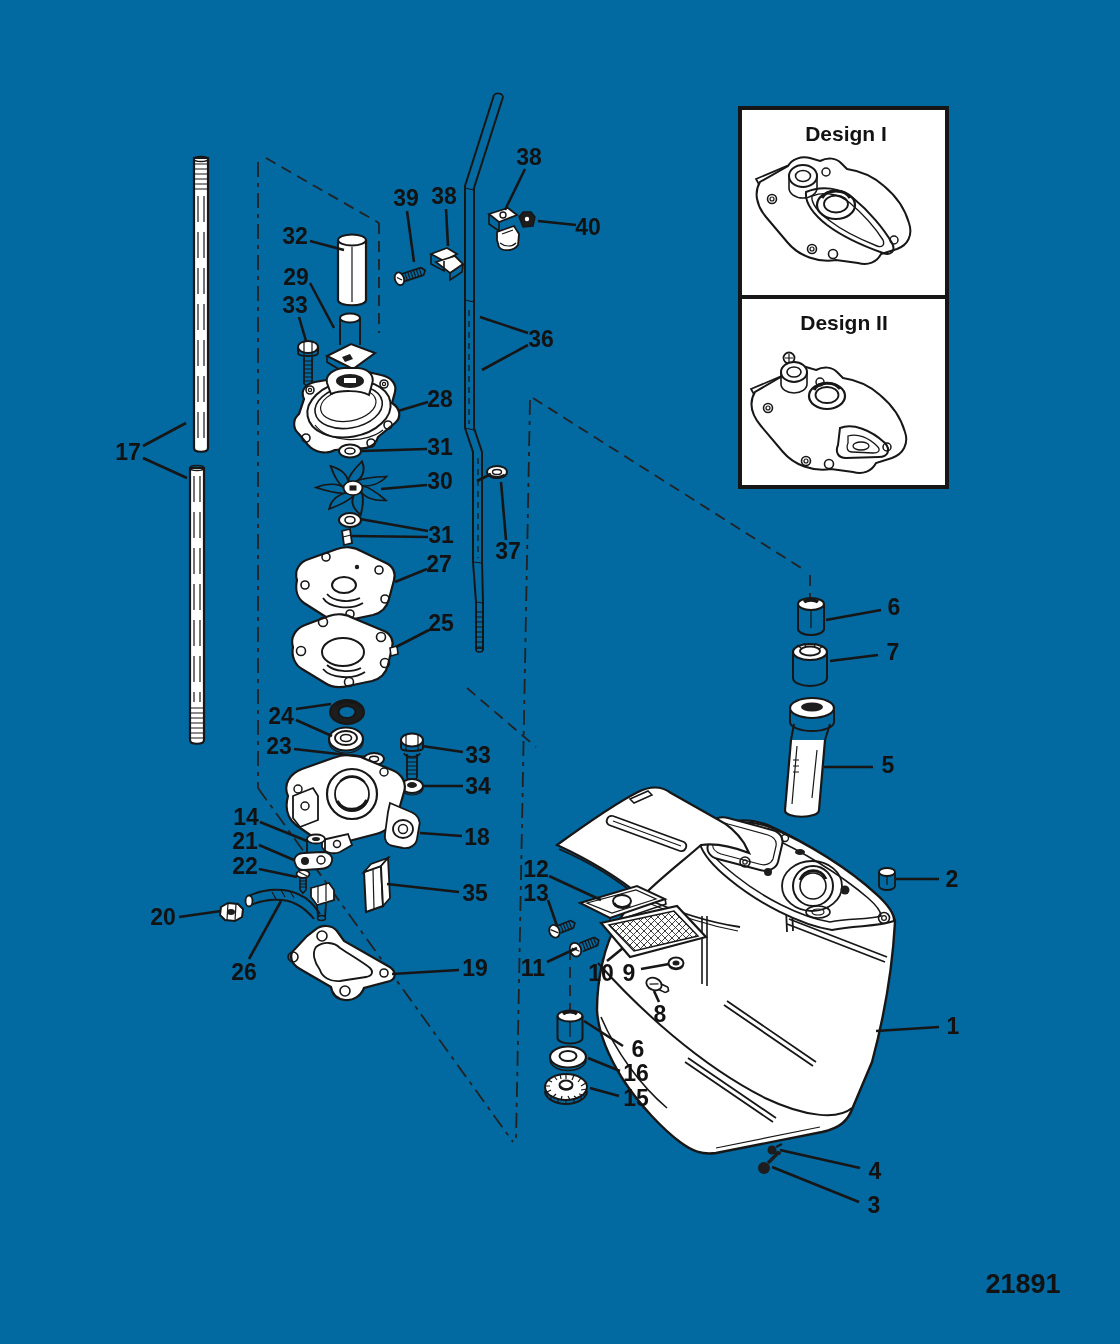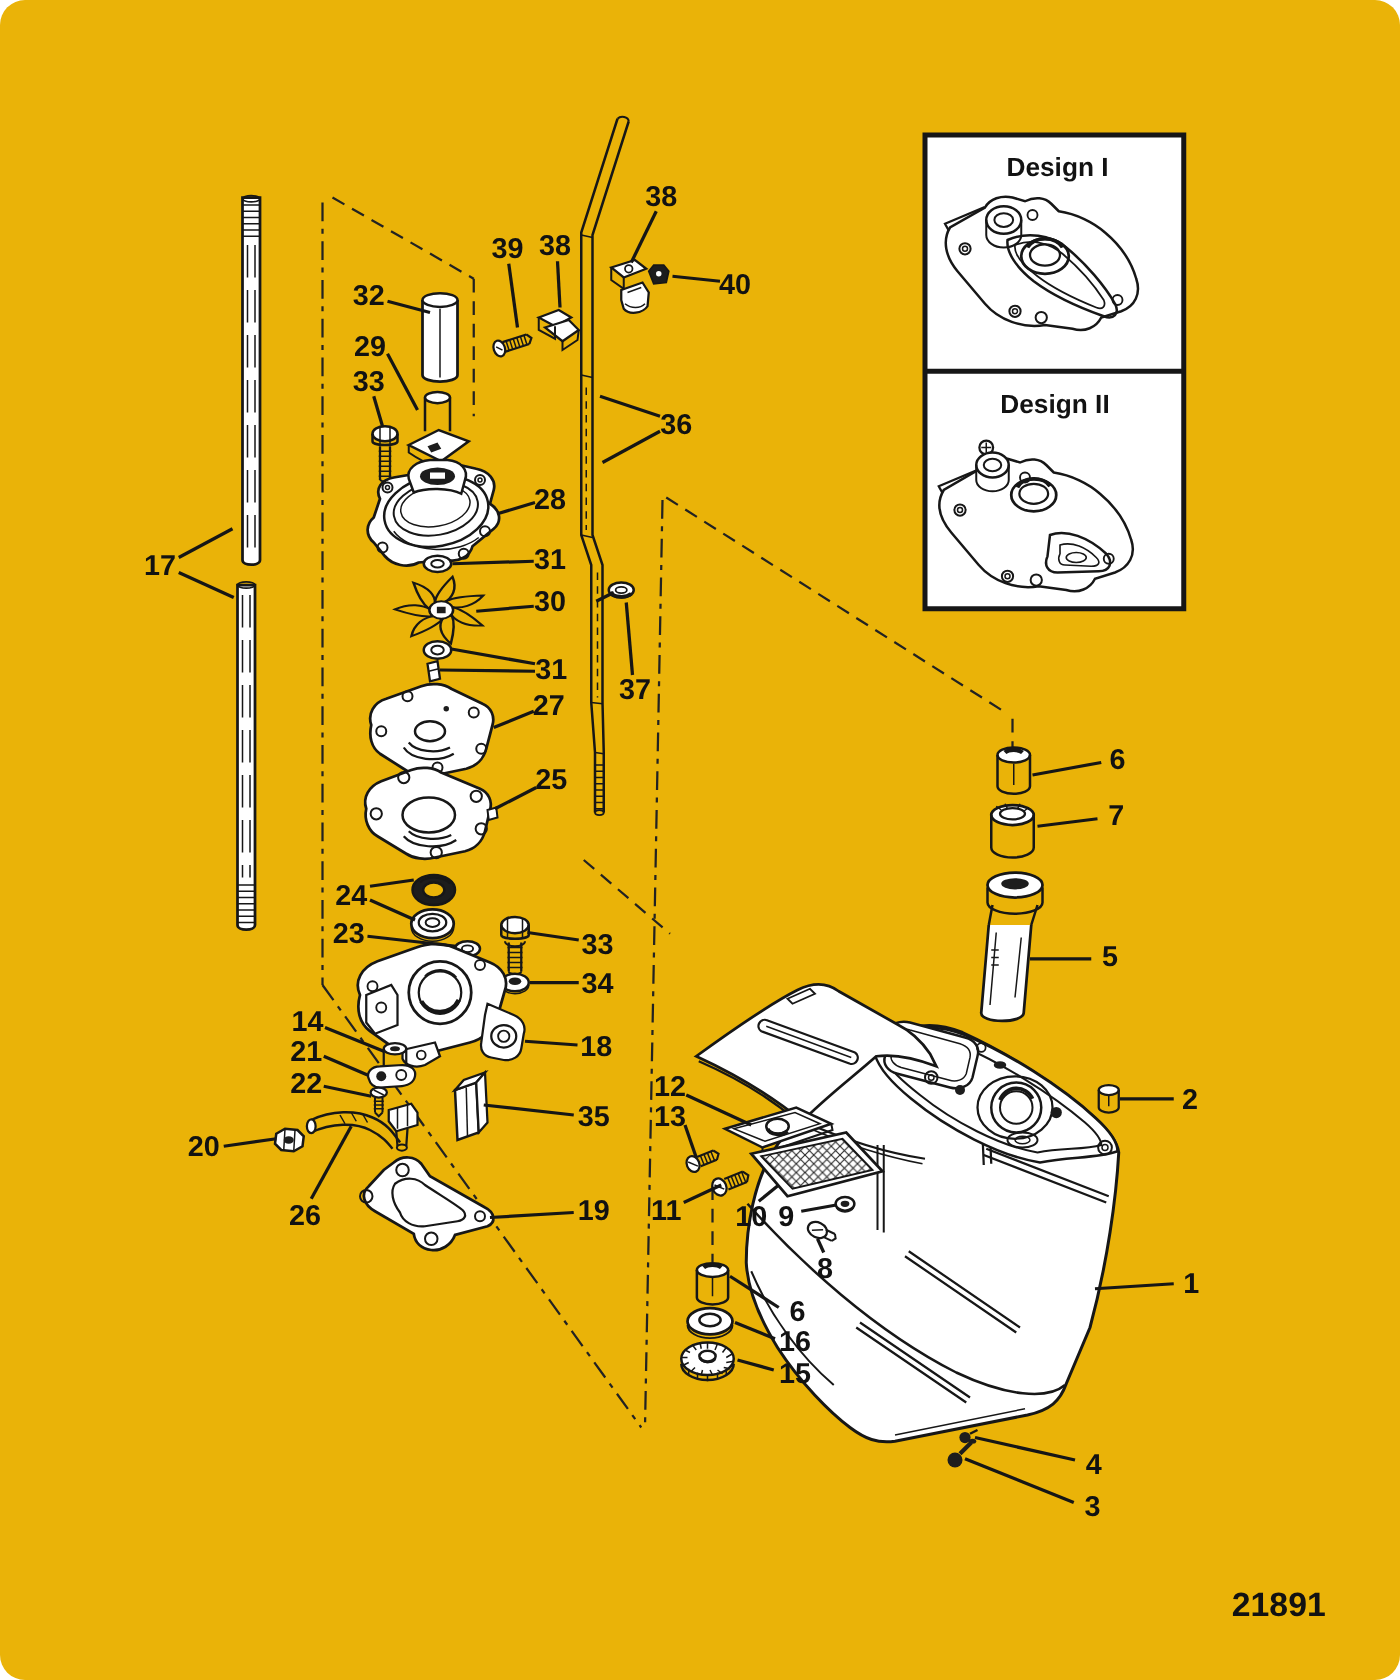--- a/index.html
+++ b/index.html
@@ -1,17 +1,17 @@
 <!DOCTYPE html>
 <html><head>
 <meta charset="utf-8">
 <style>
   html,body{margin:0;padding:0;background:#ffffff;}
-  .page{position:relative;width:1120px;height:1344px;background:#eab308;overflow:hidden;
-        font-family:"Liberation Sans", sans-serif;border-radius:20px;}
+  .page{position:relative;width:1120px;height:1344px;background:#0369a1;overflow:hidden;
+        font-family:"Liberation Sans", sans-serif;}
   svg{display:block;}
   .ln{stroke:#171717;fill:none;}
   .wh{fill:#ffffff;stroke:#171717;}
   .dk{fill:#1d1d1d;stroke:none;}
   .co{font:700 23px "Liberation Sans", sans-serif;fill:#121212;}
   .design-label{font:700 21px "Liberation Sans", sans-serif;fill:#121212;}
   .pn{font:700 27px "Liberation Sans", sans-serif;fill:#121212;}
   .leader{stroke:#161616;stroke-width:2.6;fill:none;stroke-linecap:butt;}
   .dash{stroke:#222;stroke-width:1.8;fill:none;stroke-dasharray:11 7;}
   .dashdot{stroke:#222;stroke-width:1.8;fill:none;stroke-dasharray:15 6 4 6;}

